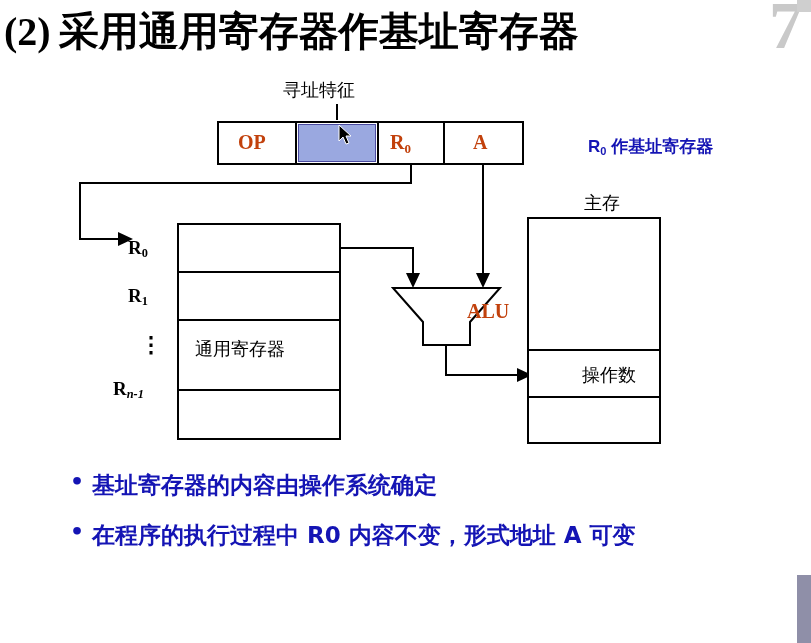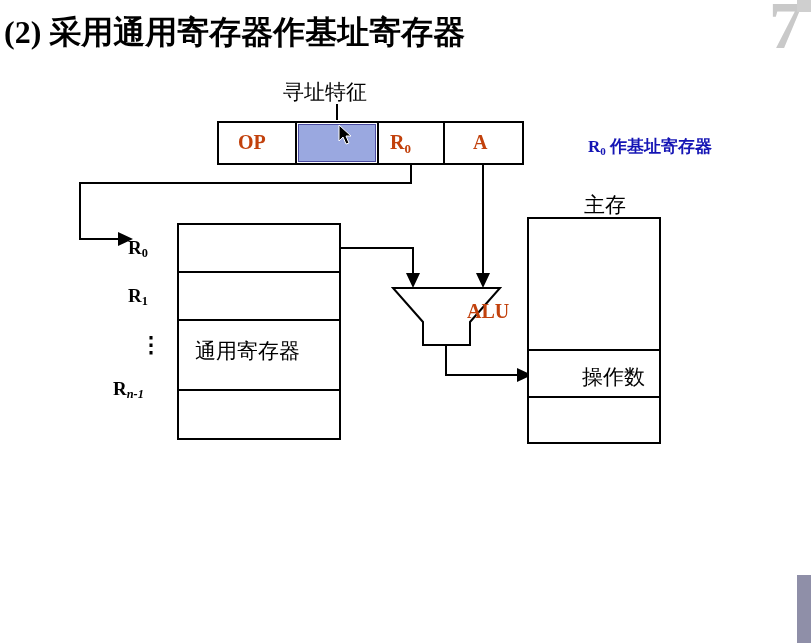--- a/index.html
+++ b/index.html
@@ -19,26 +19,25 @@
     left: 0; top: 0;
     width: 811px;
     height: 643px;
     background: #ffffff;
   }
   
   .title {
     position: absolute;
     left: 4px;
     top: 4px;
-    font-size: 32px;
+    font-size: 40px;
     font-weight: bold;
     color: #000000;
     letter-spacing: 0px;
     white-space: nowrap;
-    margin-top: 7px;
   }
   .title .num {
     font-family: "Liberation Serif", serif;
   }
   .title .cn {
     font-family: "DejaVu Sans", sans-serif;
     font-weight: bold;
     margin-left: 8px;
   }
   
@@ -65,35 +64,35 @@
   .diagram {
     position: absolute;
     left: 0;
     top: 60px;
     width: 811px;
     height: 400px;
   }
   .label {
     position: absolute;
     font-family: "DejaVu Sans", sans-serif;
-    font-size: 21px;
+    font-size: 18px;
     color: #000000;
     white-space: nowrap;
   }
   .label-serif {
     position: absolute;
     font-family: "Liberation Serif", serif;
     font-weight: bold;
     font-size: 19px;
     color: #000000;
     white-space: nowrap;
   }
   .blue-label {
     position: absolute;
-    font-family: Liberation Serif, serif;
+    font-family: Liberation Sans, sans-serif;
     font-size: 17px;
     font-weight: bold;
     color: #1414b4;
     white-space: nowrap;
   }
   .cell-text {
     position: absolute;
     font-family: "Liberation Serif", serif;
     font-weight: bold;
     font-size: 20px;
@@ -216,15 +215,17 @@
     <div class="label" style="left:195px; top:277px;">通用寄存器</div>
 
     <div class="cell-text" style="left:419px; top:240px;margin-left:48px;">ALU</div>
 
     <div class="label" style="left:584px; top:131px;">主存</div>
     <div class="label" style="left:552px; top:303px;margin-left:30px;">操作数</div>
 
   </div>
 
   <div class="bullets">
+    <div class="bullet">基址寄存器的内容由操作系统确定</div>
+    <div class="bullet">在程序的执行过程中 R0 内容不变，形式地址 A 可变</div>
   </div>
 
 </div>
 
 </body></html>

